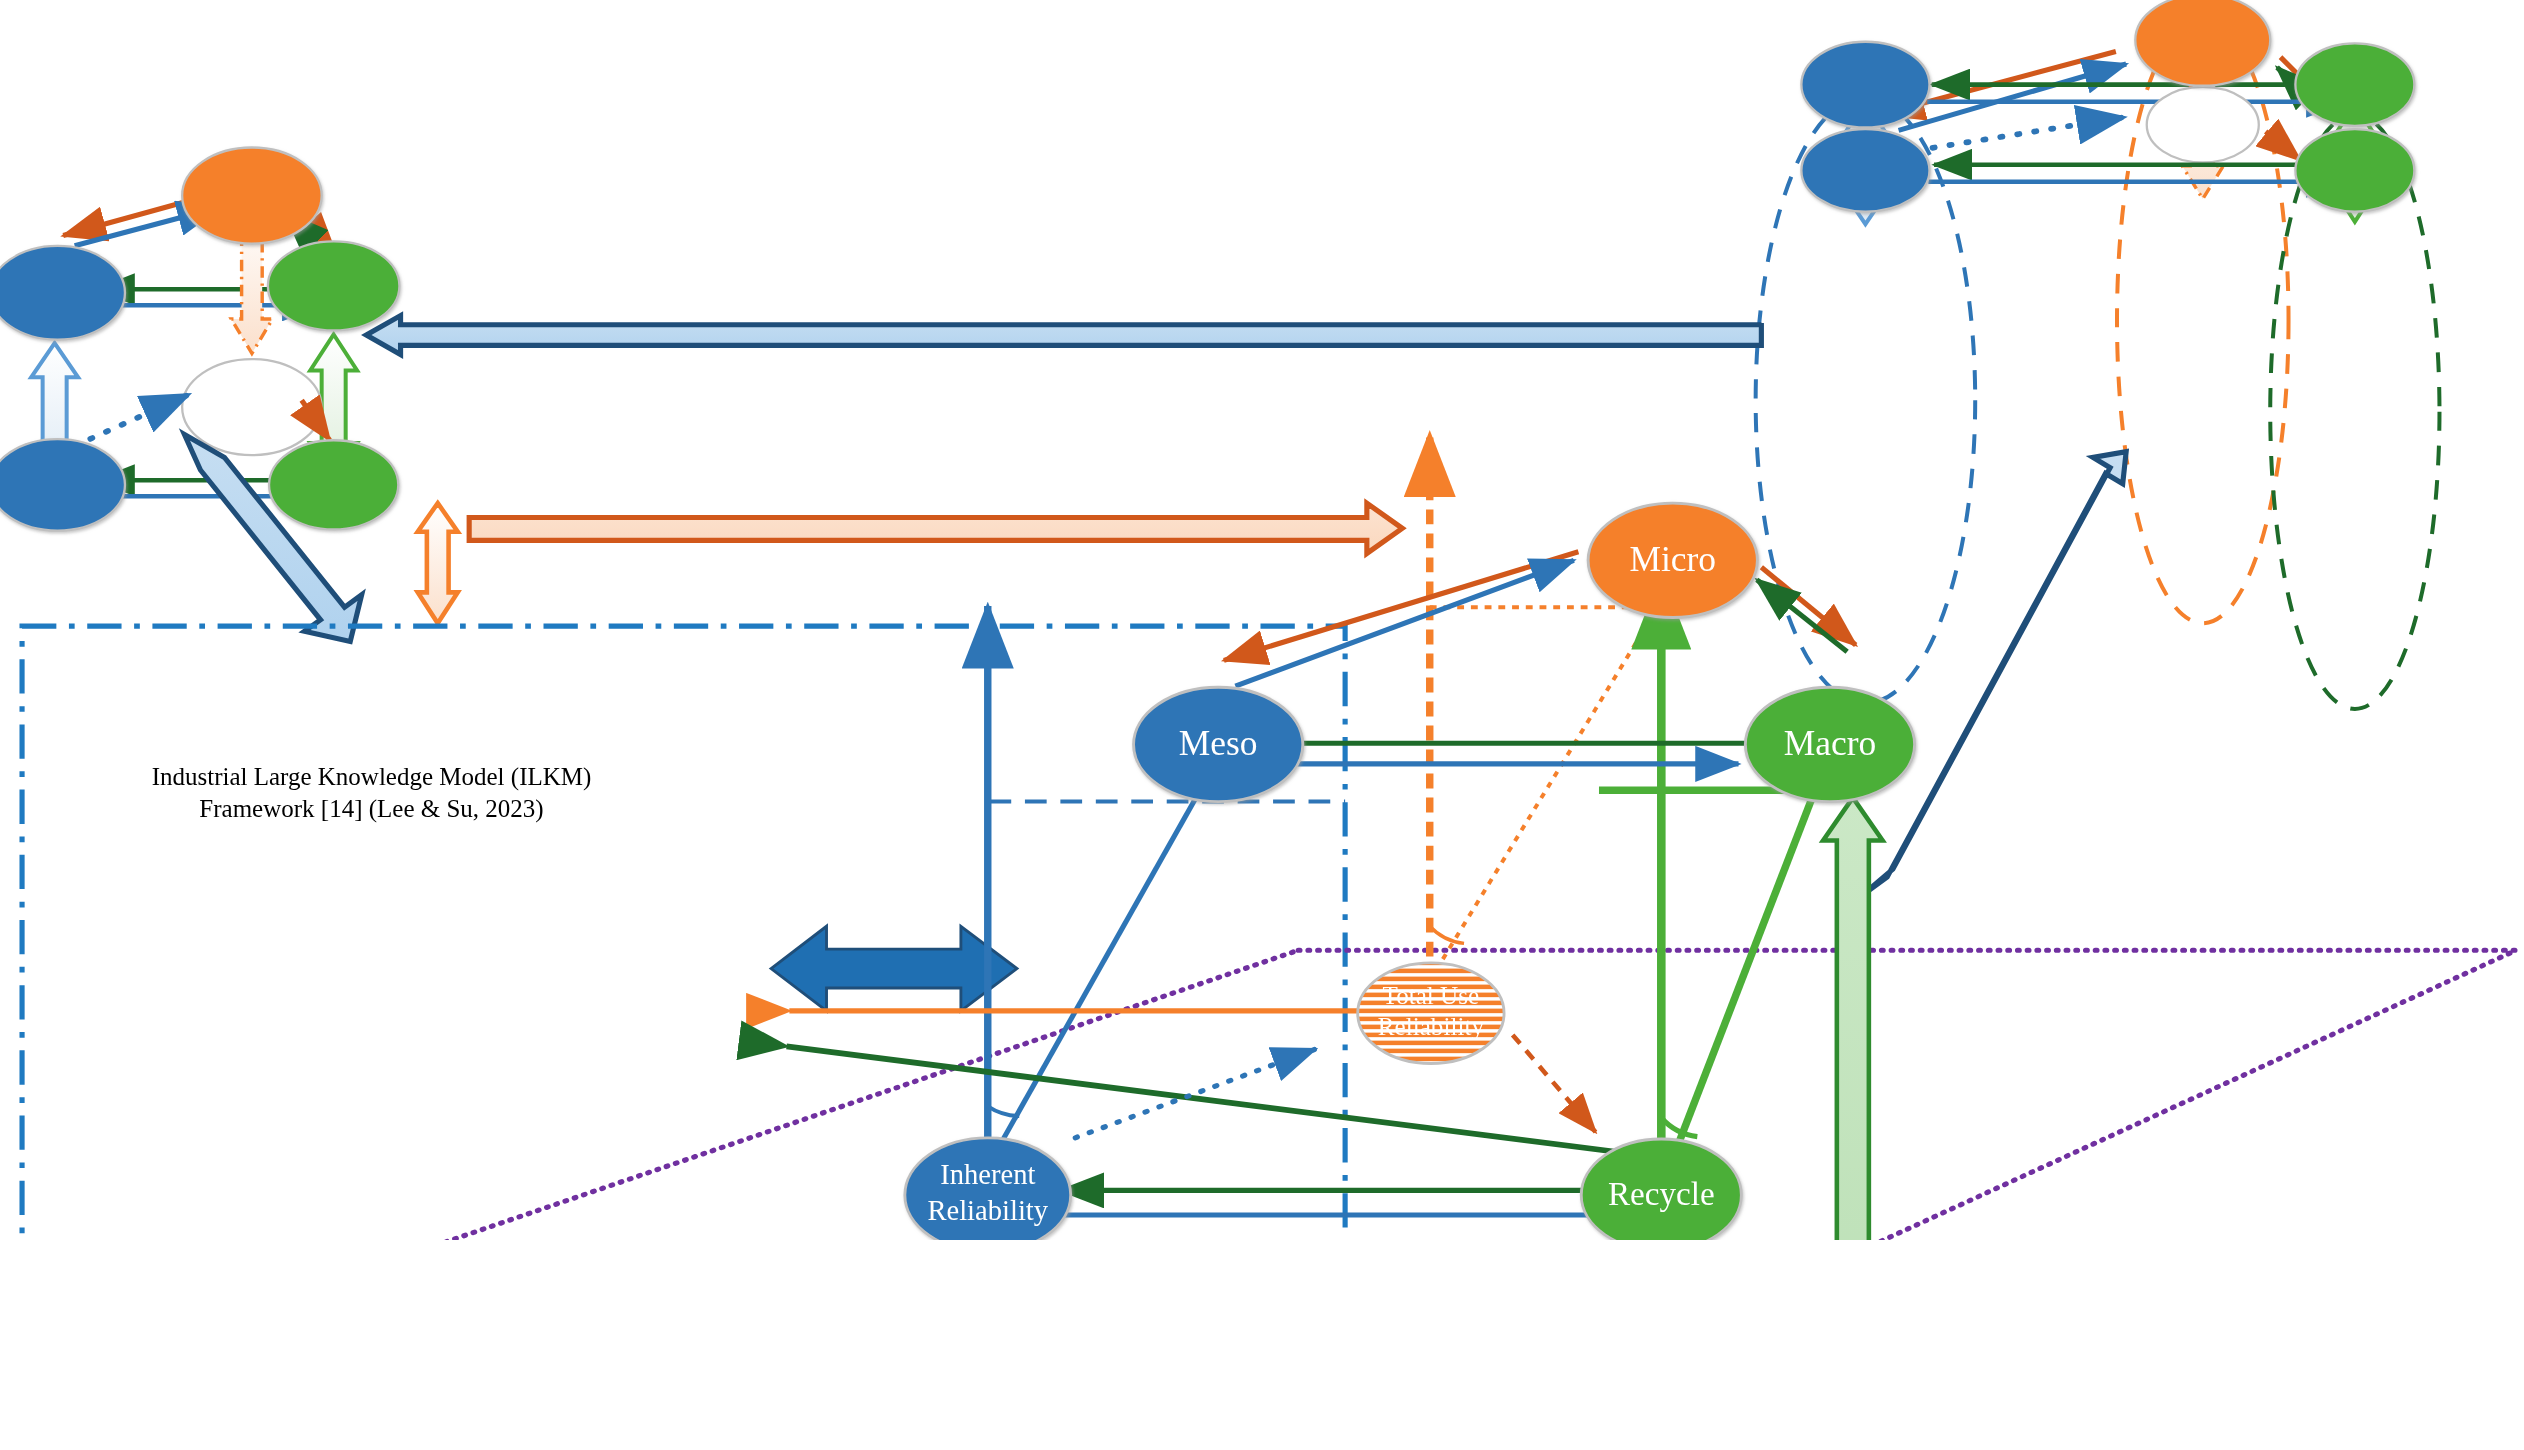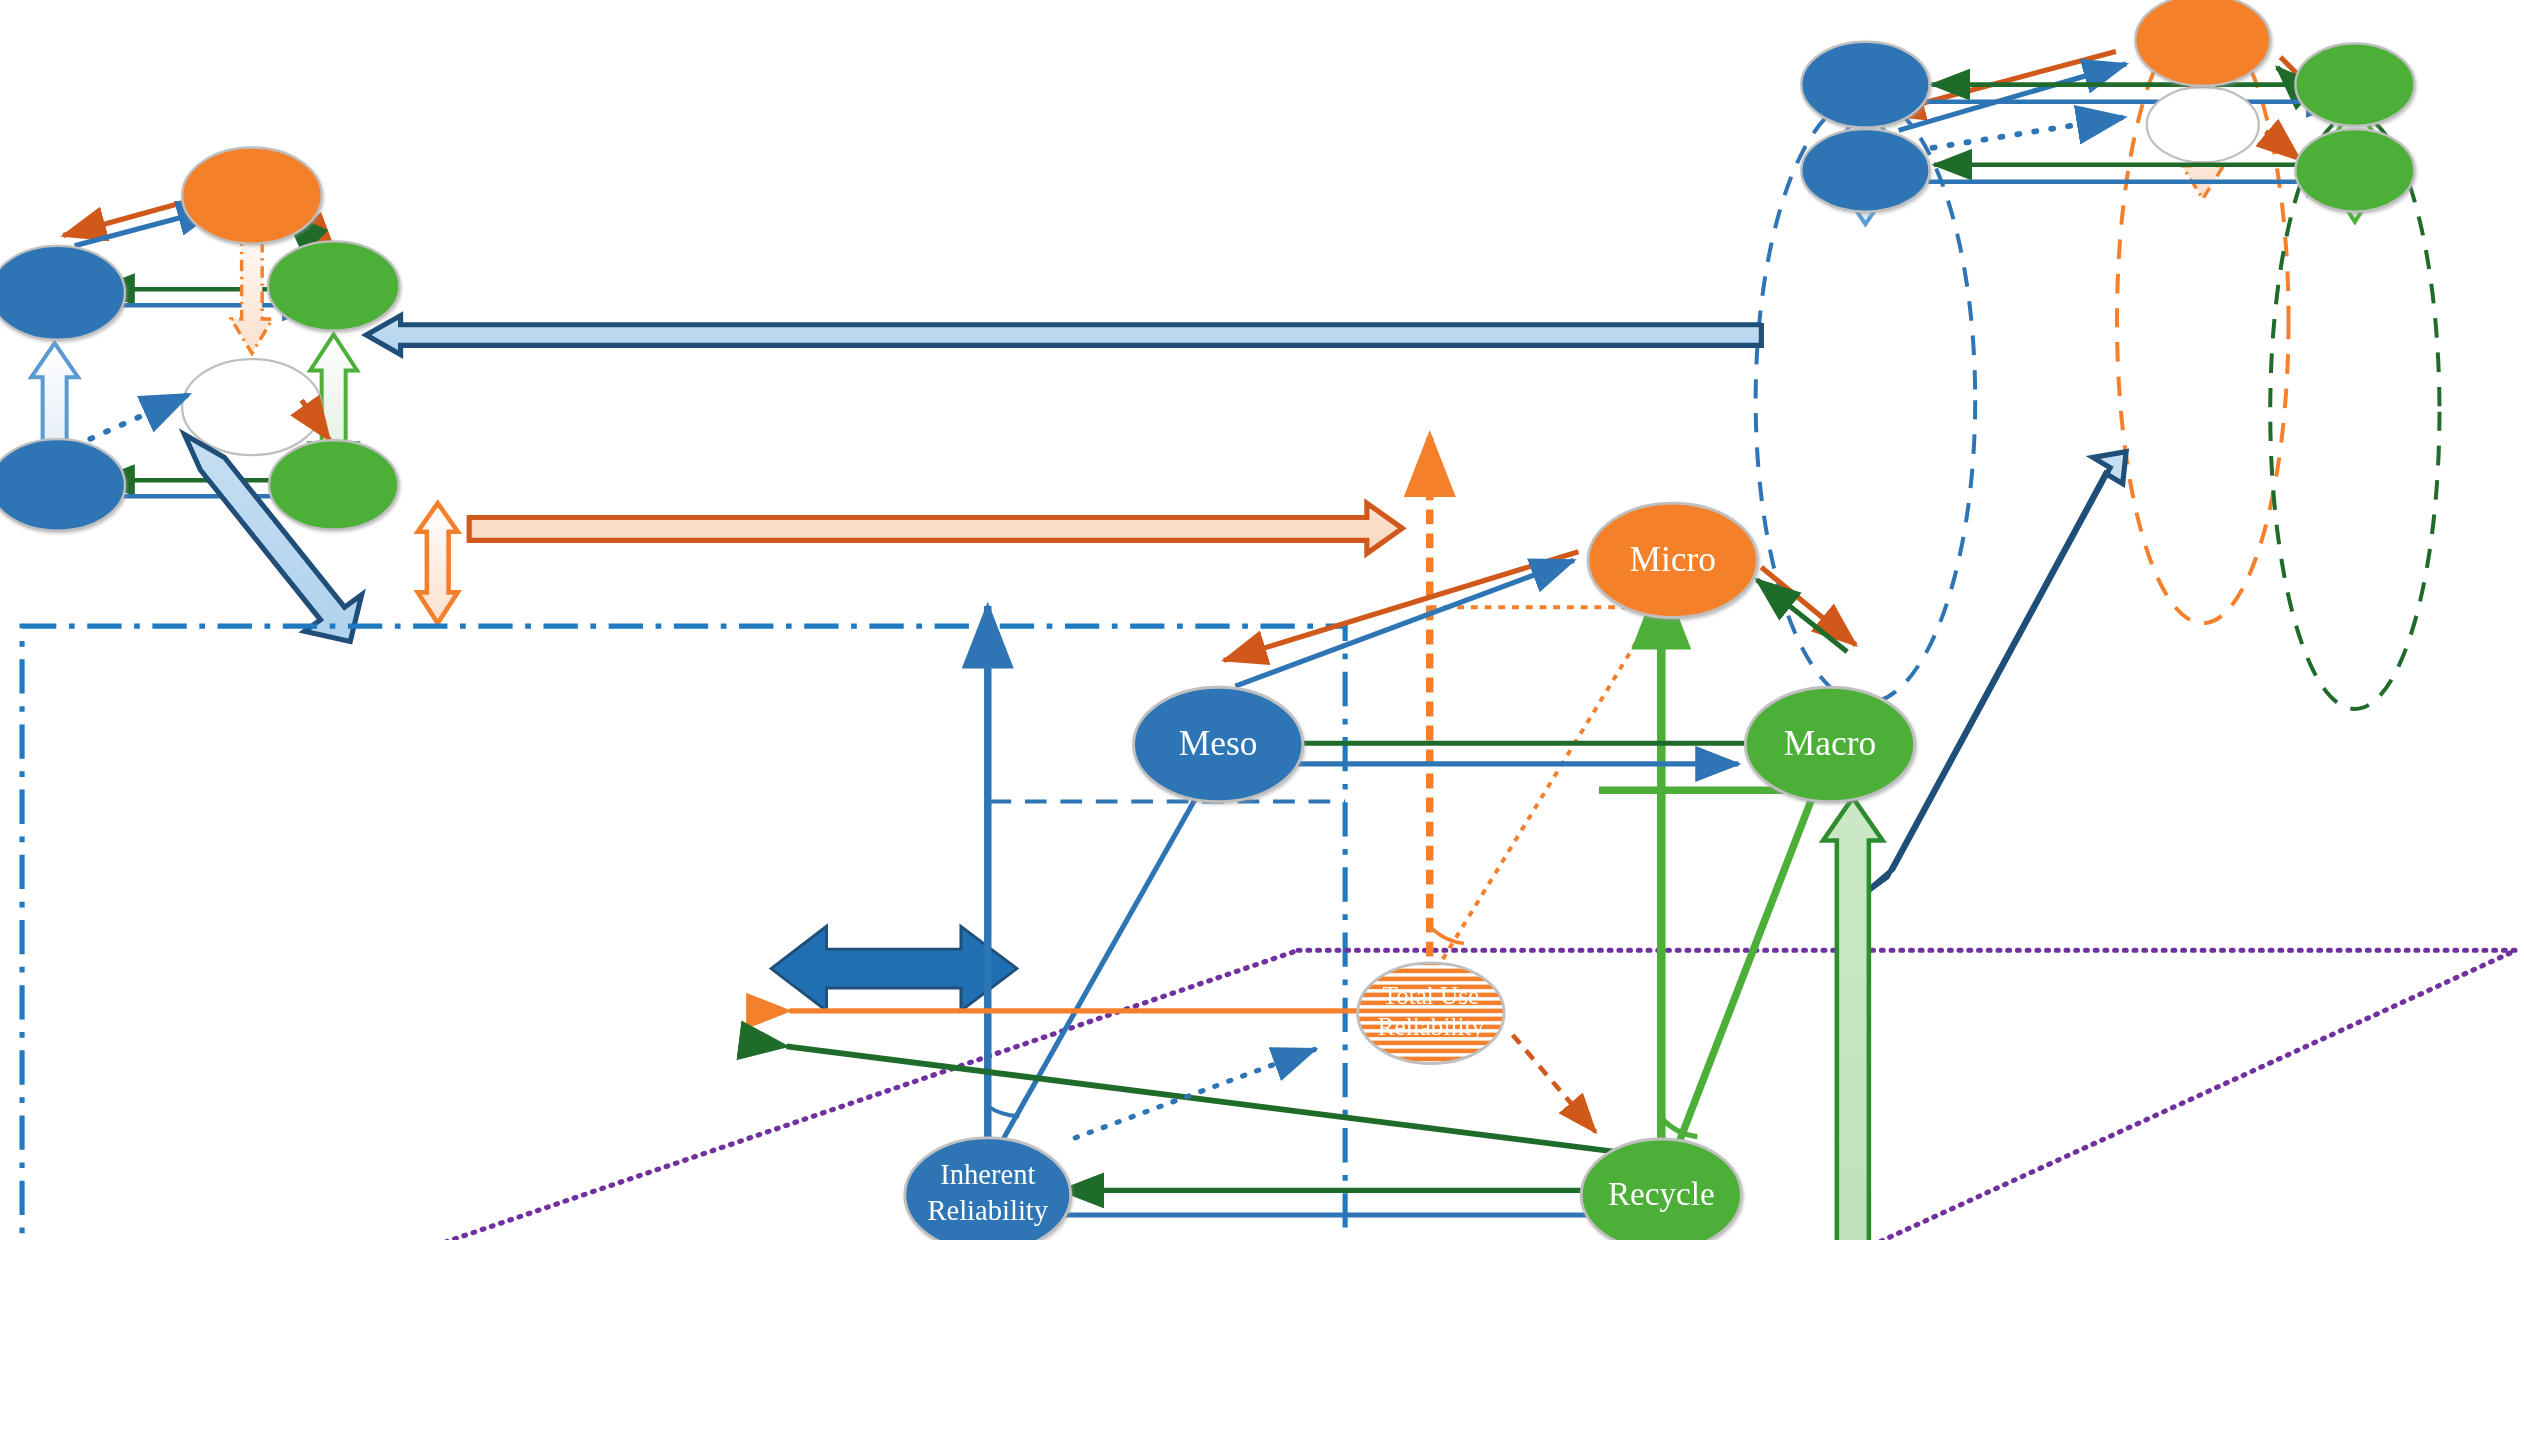--- a/index.html
+++ b/index.html
@@ -242,16 +242,20 @@
       <ellipse cx="1727" cy="2090" rx="145" ry="100" fill="#2E75B6" stroke="#BFBFBF" stroke-width="5" filter="url(#nodeShadow)"></ellipse>
       <text class="nodeLabel" x="1727" y="2060" font-size="50">Inherent</text>
       <text class="nodeLabel" x="1727" y="2122" font-size="50">Reliability</text>
 
       <ellipse cx="2502" cy="1772" rx="128" ry="88" fill="url(#stripesOrange)" stroke="#BFBFBF" stroke-width="5"></ellipse>
       <text class="nodeLabel" x="2502" y="1746" font-size="44">Total Use</text>
       <text class="nodeLabel" x="2502" y="1800" font-size="44">Reliability</text>
     </g>
   </svg>
 
+  <div id="ilkm-title">
+    <div class="boxTitle">Industrial Large Knowledge Model (ILKM)</div>
+    <div class="boxTitle">Framework [14] (Lee &amp; Su, 2023)</div>
+  </div>
 
 
 </div>
 
 
 </body></html>

